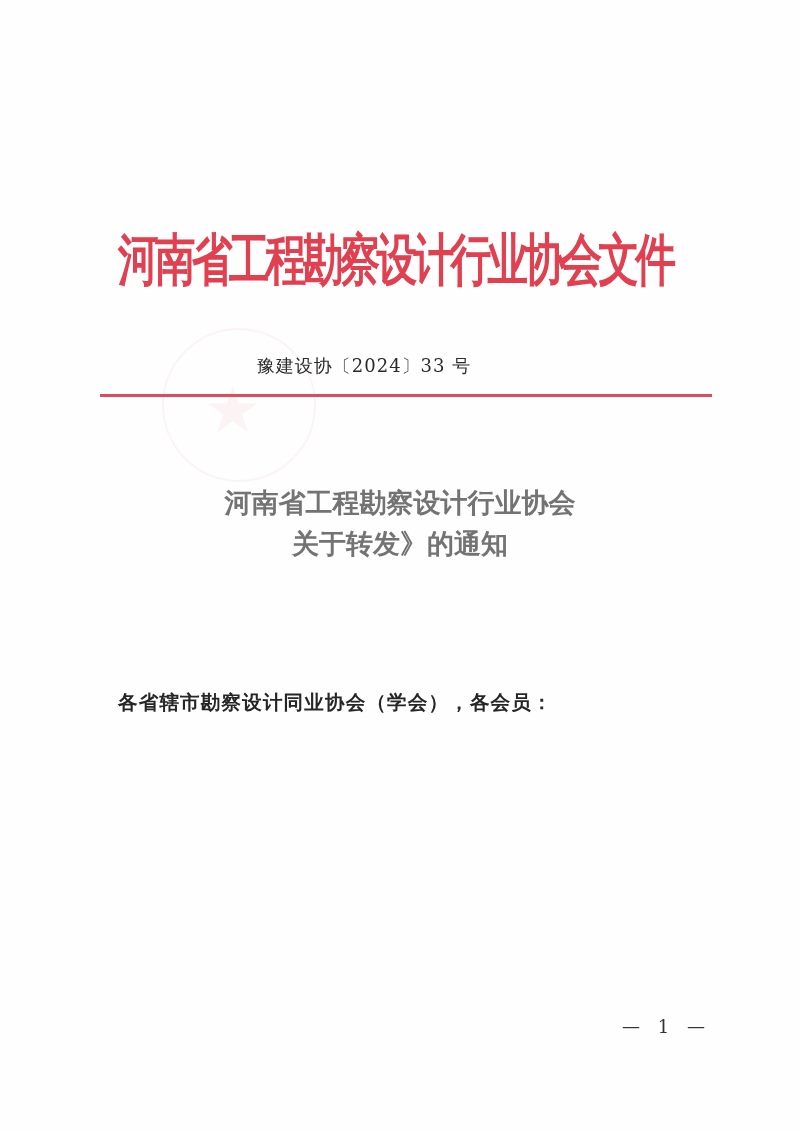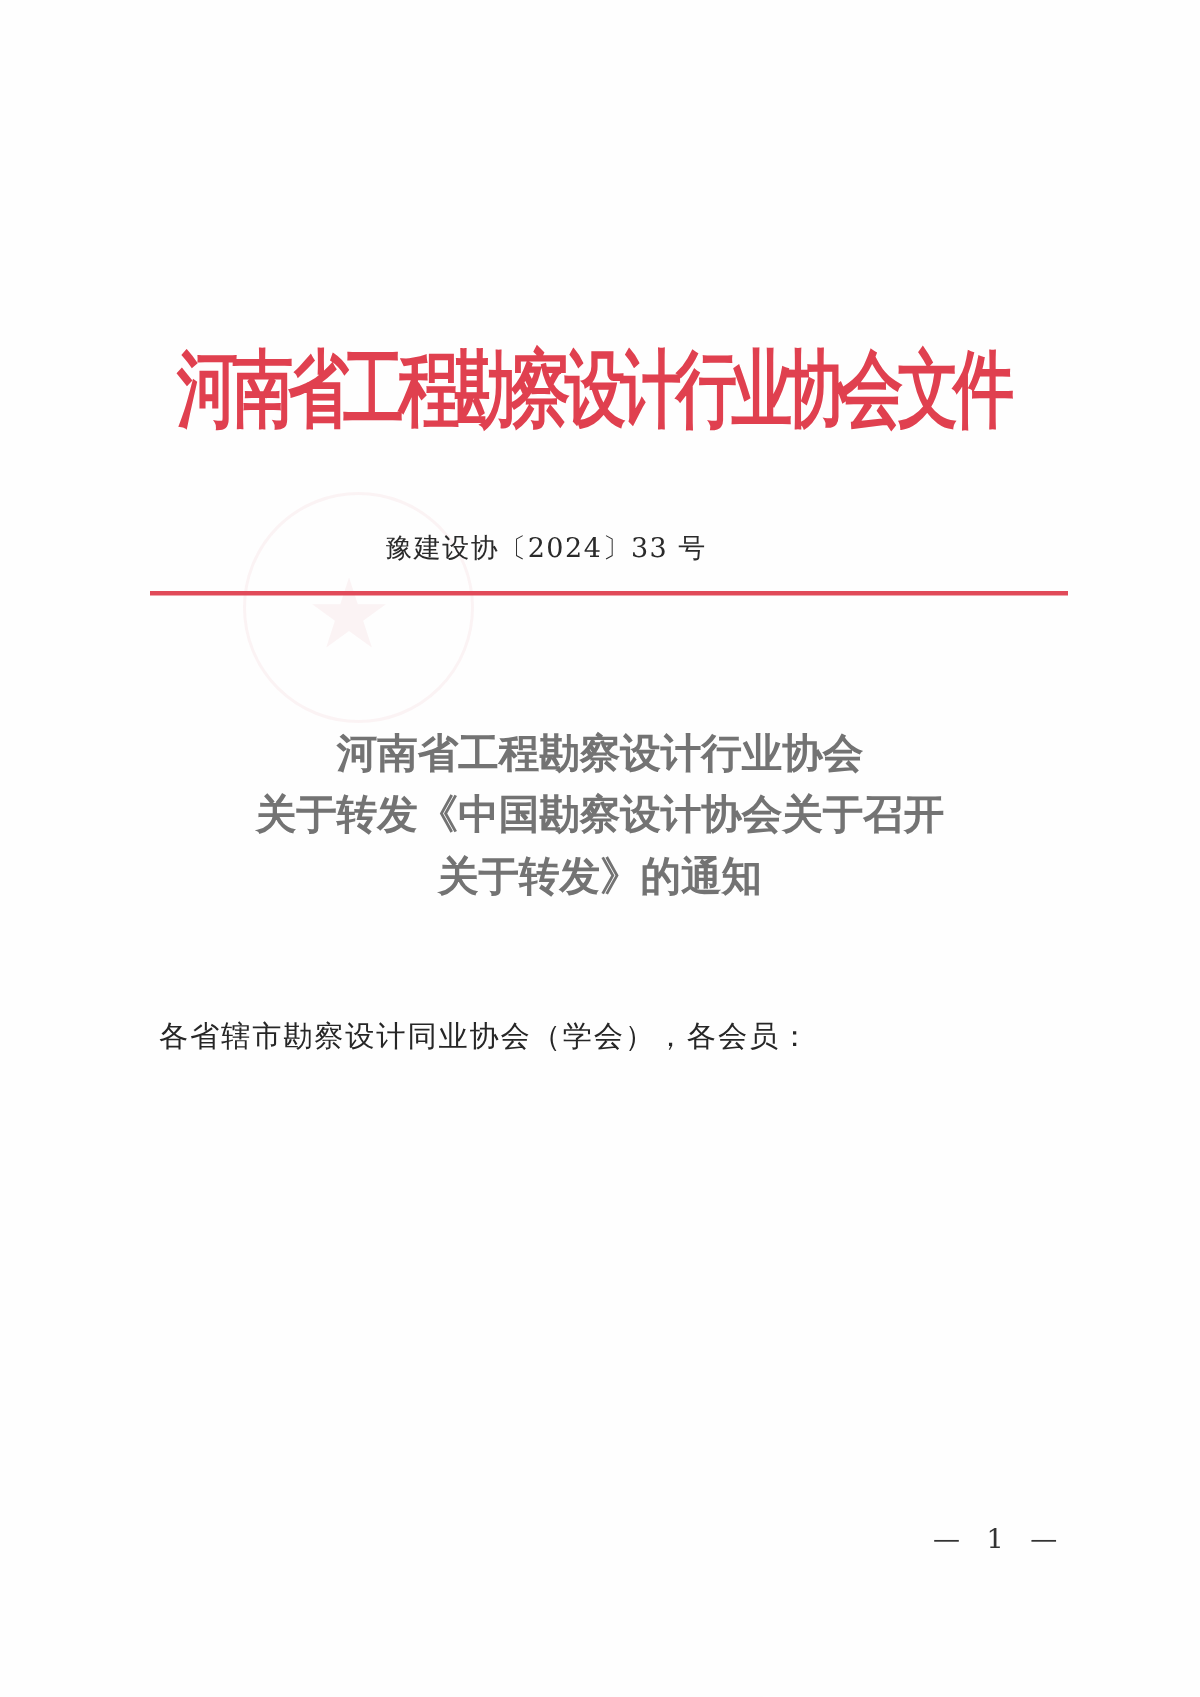--- a/index.html
+++ b/index.html
@@ -96,23 +96,24 @@
       position: absolute;
       left: 106px;
       top: 670px;
       width: 600px;
       font-size: 19.5px;
       line-height: 41px;
       color: #262626;
       letter-spacing: 1.2px;
     }
     .body p {
-      margin: 0;
+      margin: 12px;
       text-align: justify;
       text-align-last: left;
+      font-weight: bold;
     }
     .body .indent { text-indent: 40px; }
     .page-number {
       position: absolute;
       left: 622px;
       top: 1015px;
       font-size: 18px;
       line-height: 24px;
       color: #333;
       letter-spacing: 6px;
@@ -129,21 +130,20 @@
   </div>
 
   <div class="masthead">河南省工程勘察设计行业协会文件</div>
 
   <div class="doc-number">豫建设协〔2024〕33 号</div>
 
   <div class="red-rule"></div>
 
   <div class="title">
     <div>河南省工程勘察设计行业协会</div>
-    <div>关于转发《中国勘察设计协会关于召开</div>
     <div>关于转发》的通知</div>
   </div>
 
   <div class="body">
     <p>各省辖市勘察设计同业协会（学会），各会员：</p>
   </div>
 
   <div class="page-number">— 1 —</div>
 
 </div>

